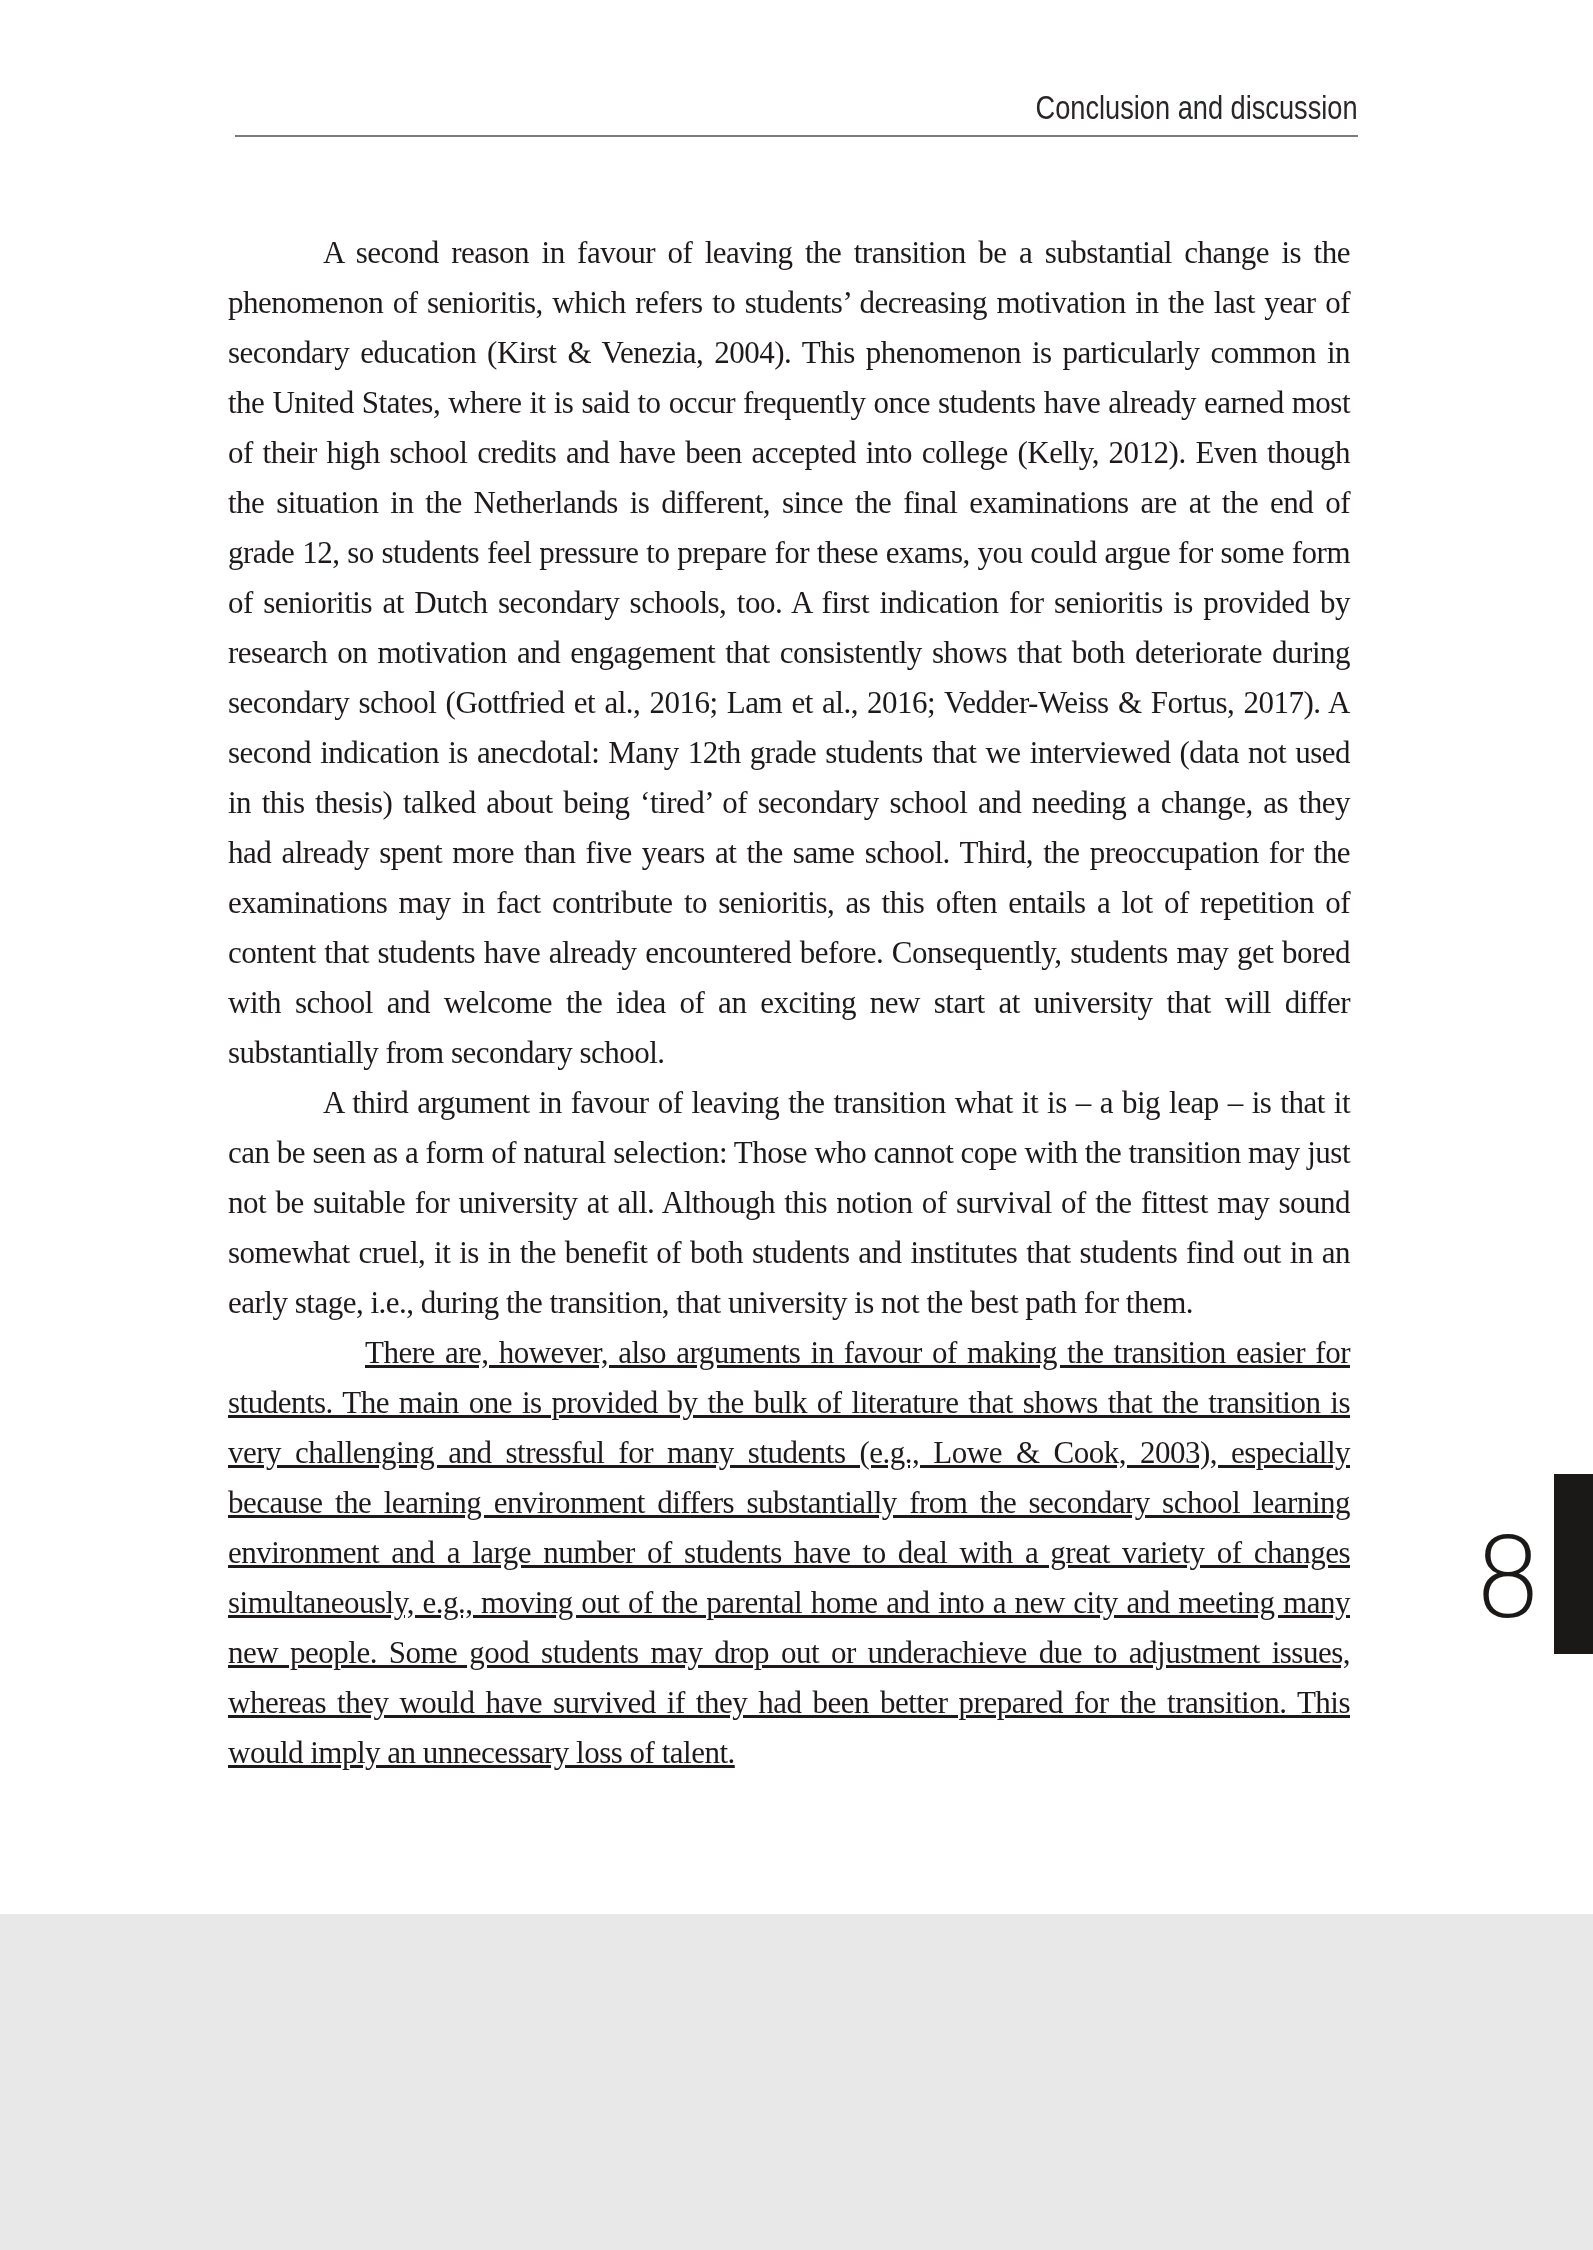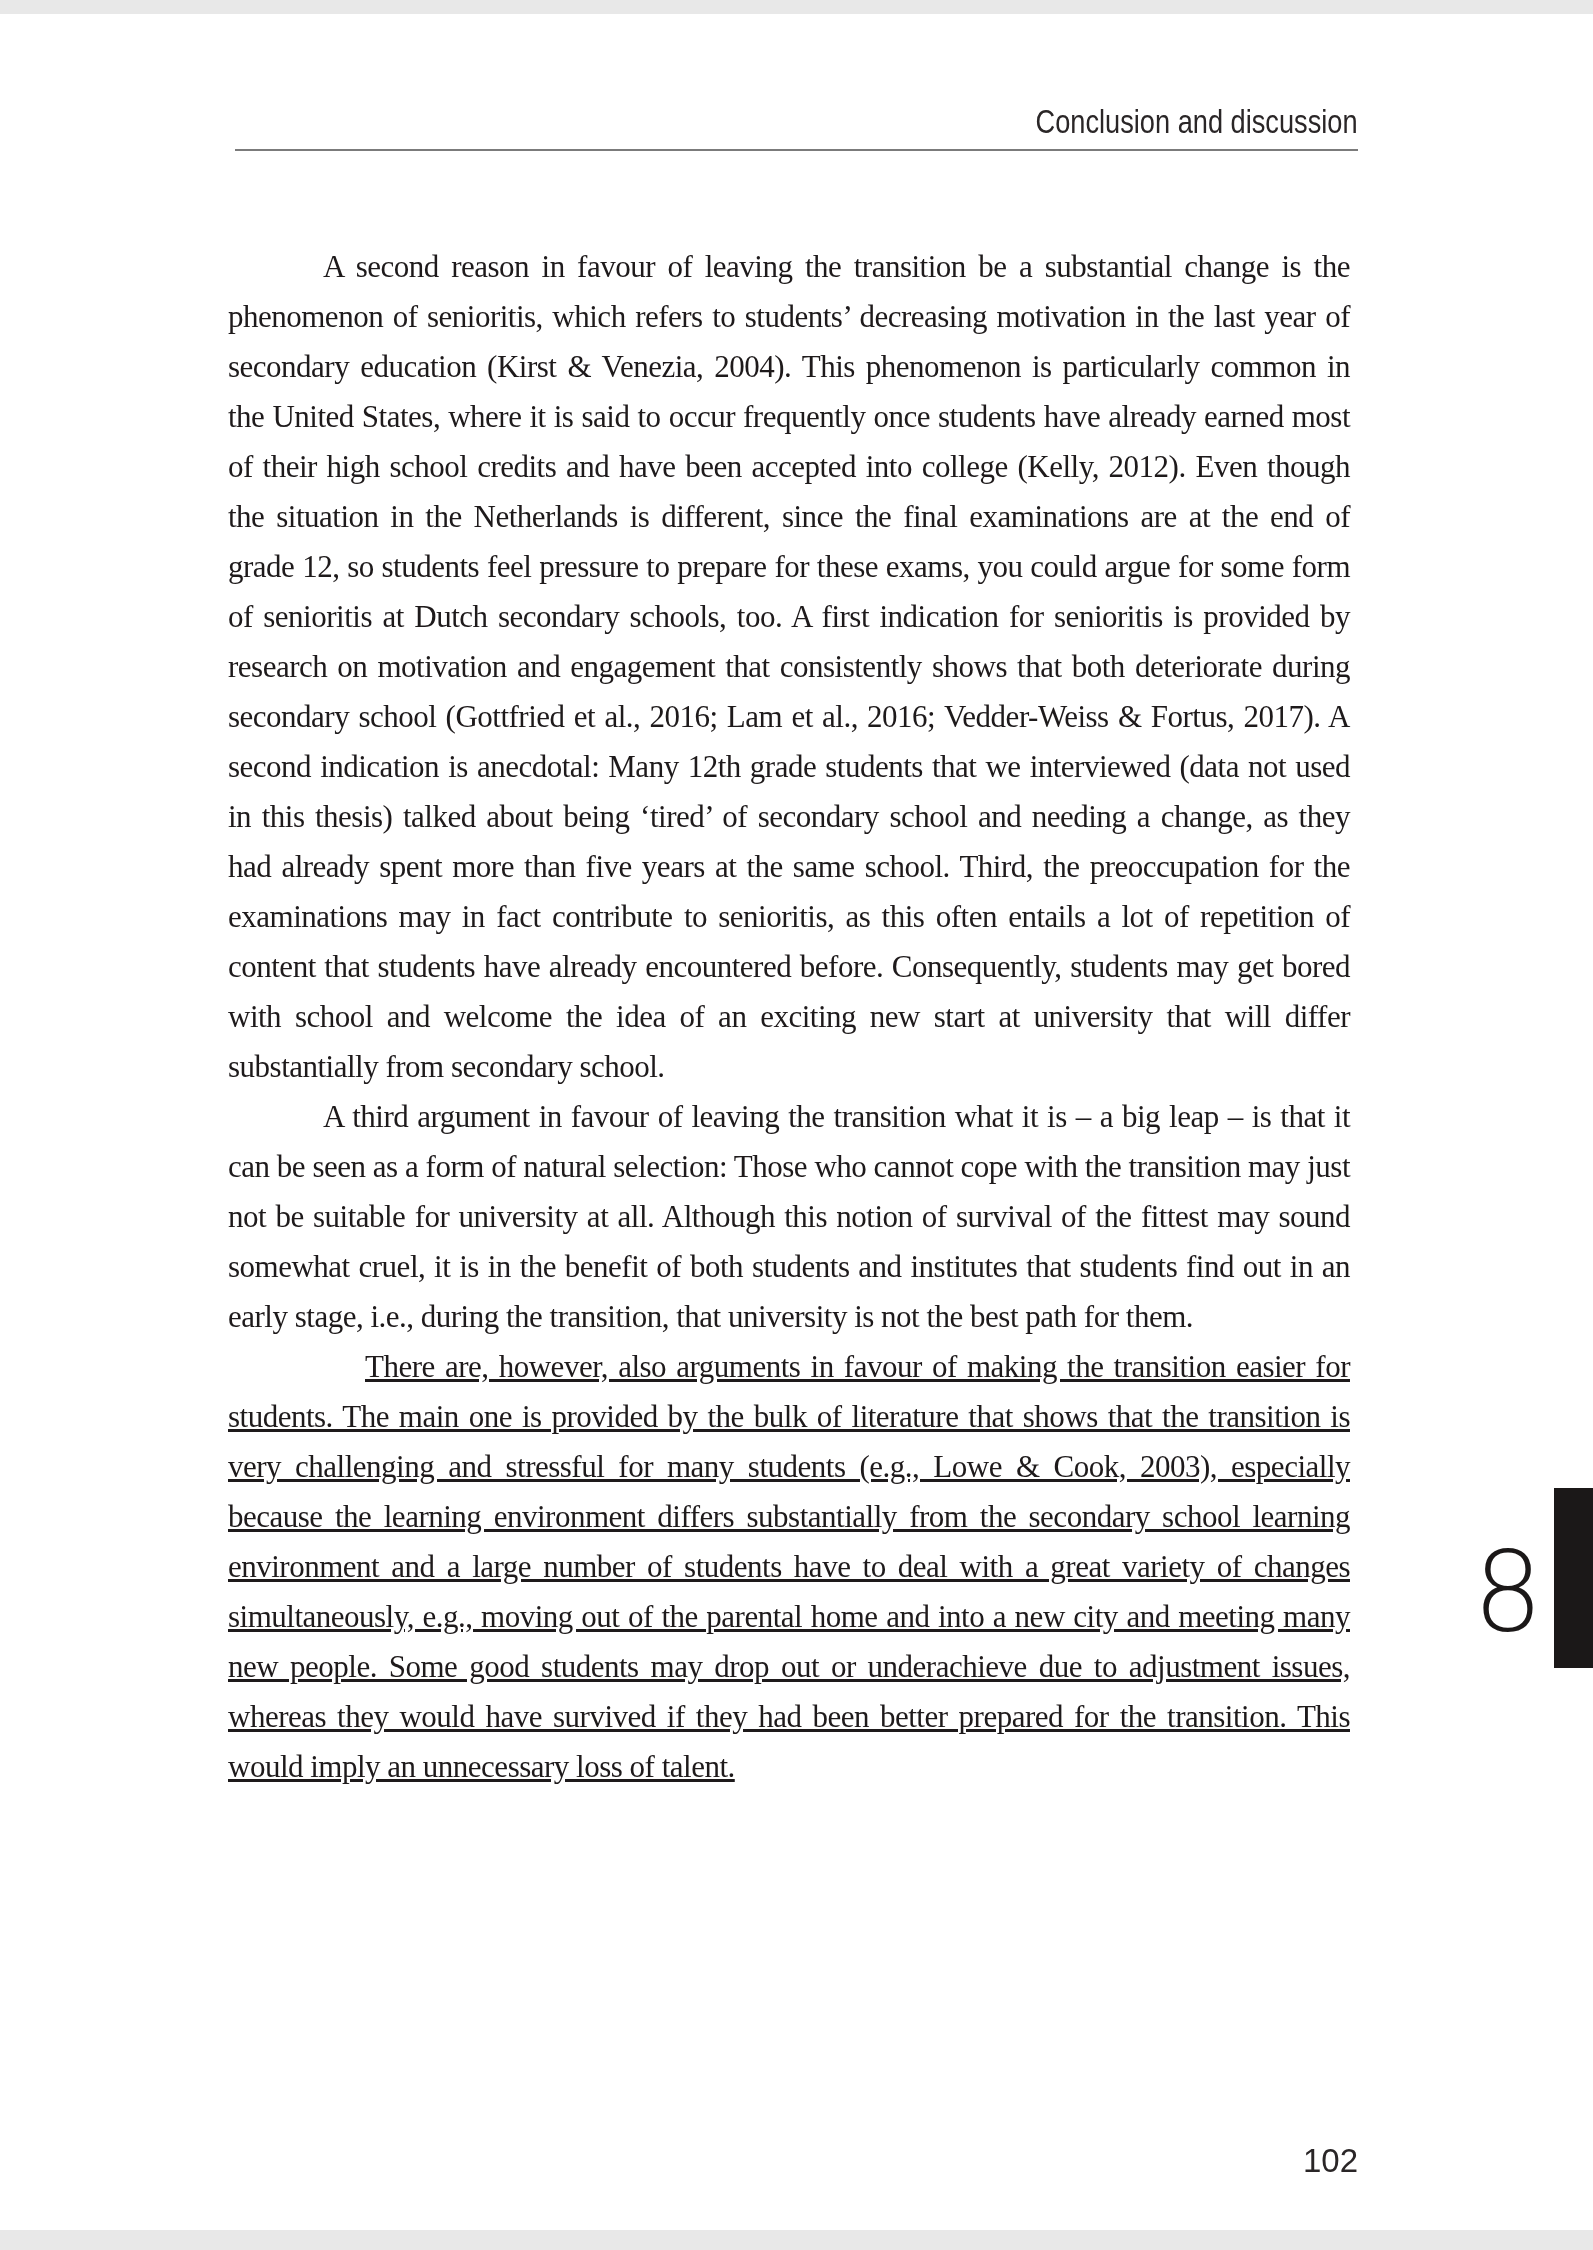--- a/index.html
+++ b/index.html
@@ -7,24 +7,24 @@
     --text: #1e1a1b;
     --header-text: #2a2627;
     --header-rule: #7b7b7b;
     --chapter-tab: #1b1818;
   }
   * { margin: 0; padding: 0; box-sizing: border-box; }
   html, body { background: #e8e8e8; }
   .page {
     position: relative;
     width: 1593px;
-    height: 2216px;
+    height: 1914px;
     background: var(--page-background);
     overflow: hidden;
-    margin: 14px auto;
+    margin: 0 auto;
   }
   .running-head {
     position: absolute;
     top: 88px;
     right: 235px;
     font-family: "Liberation Sans", sans-serif;
     font-size: 34px;
     line-height: 1.15;
     color: var(--header-text);
     transform: scaleX(0.8);

